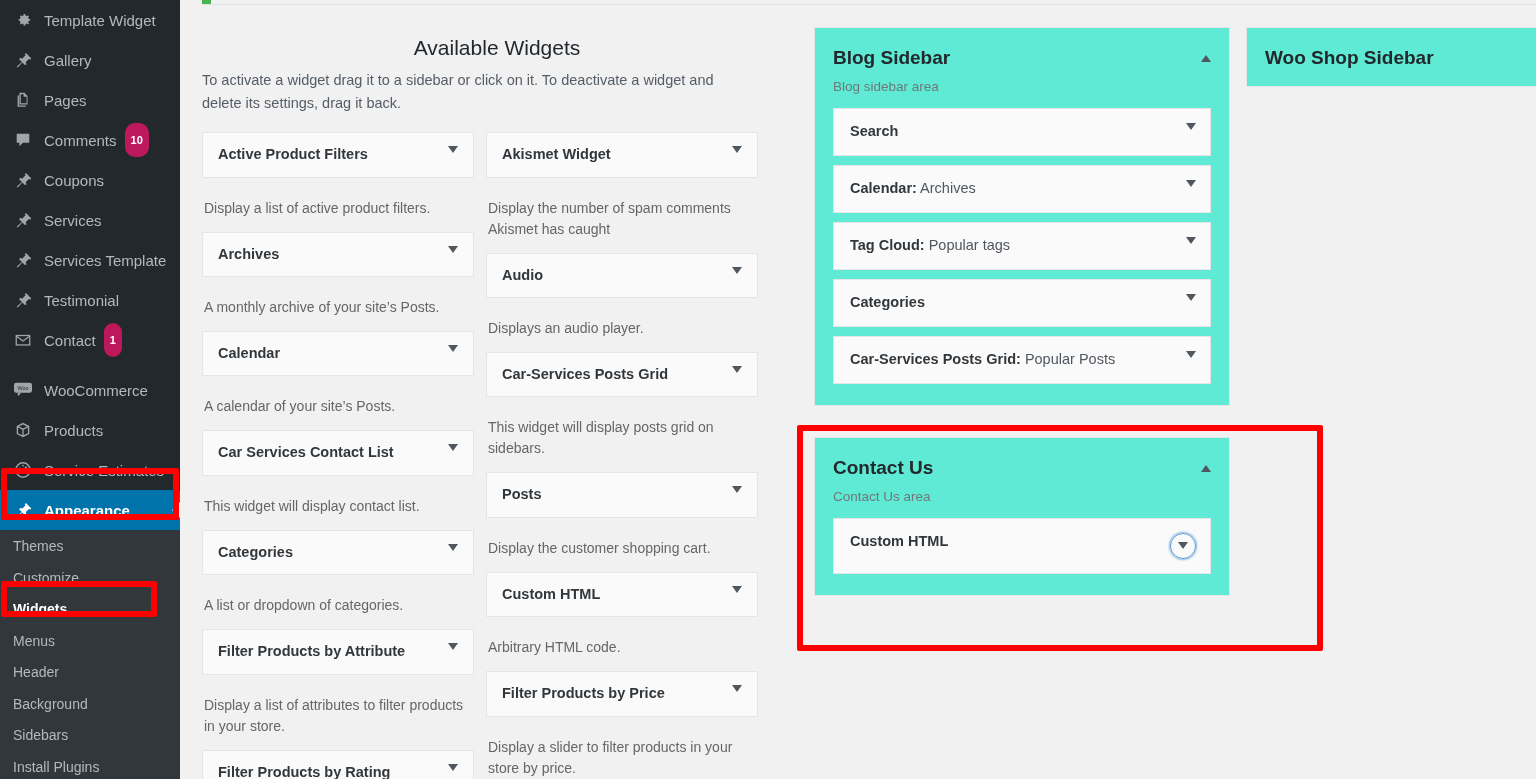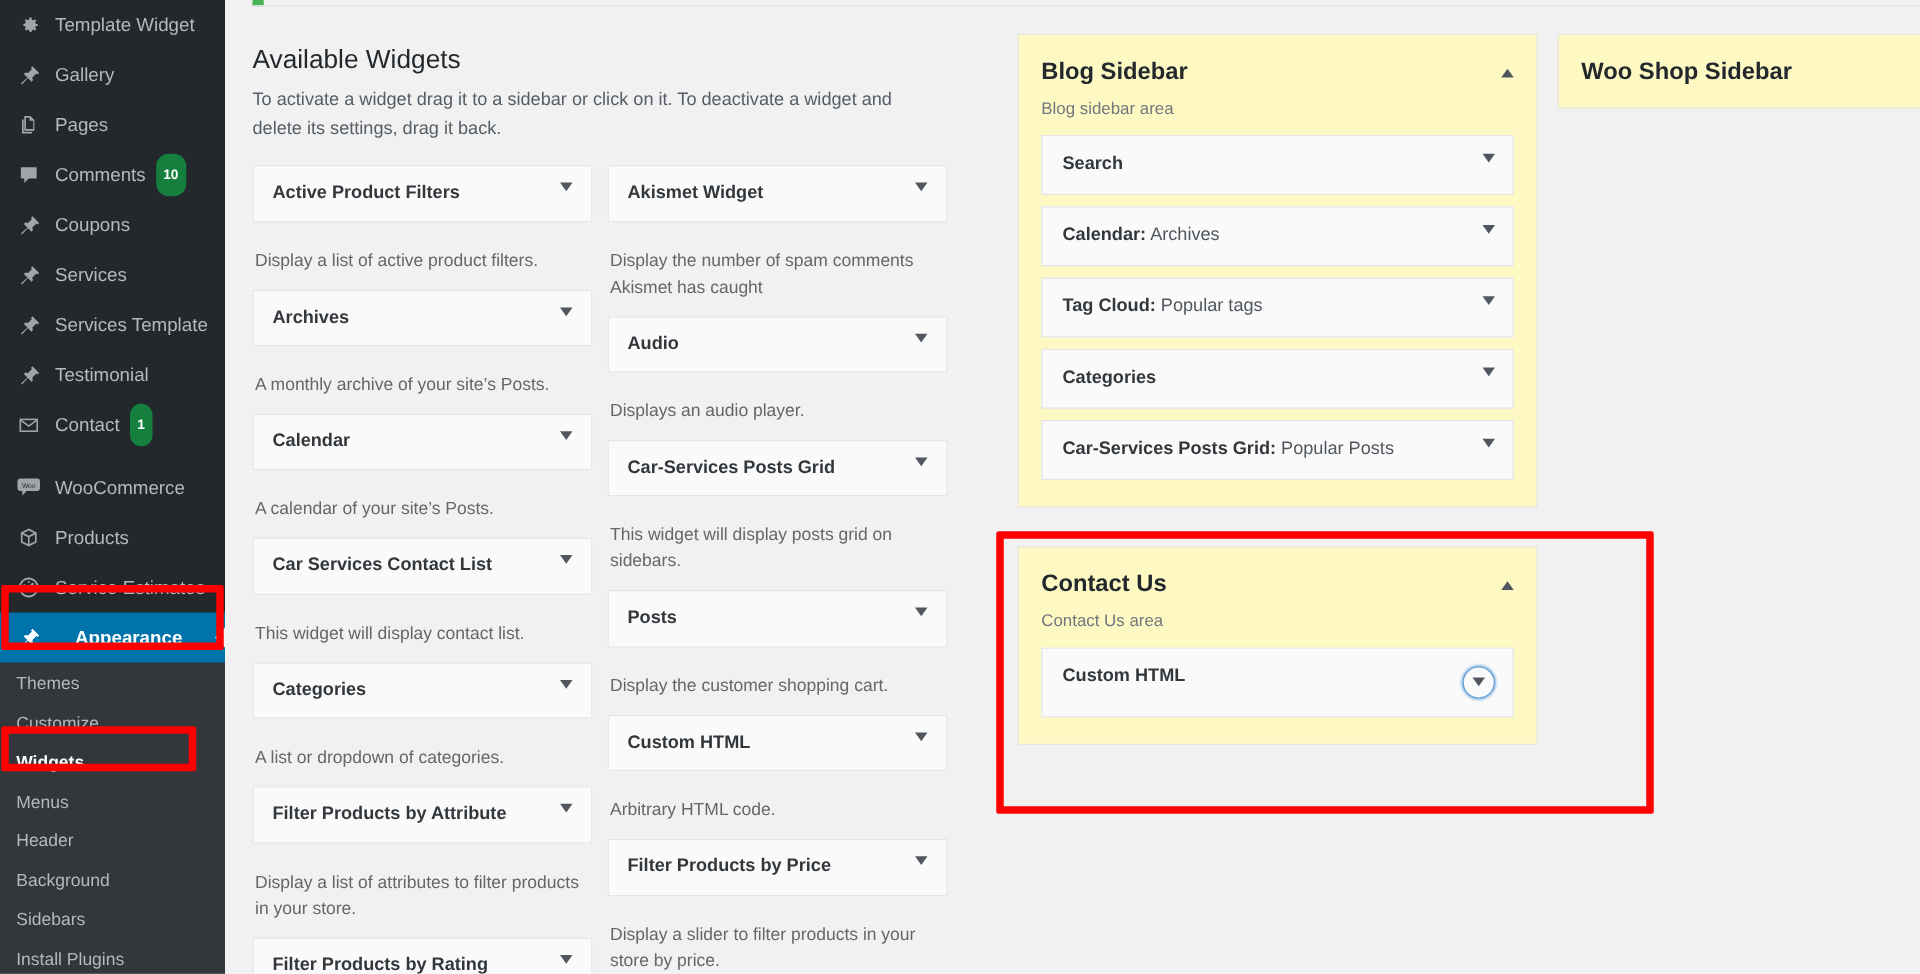--- a/index.html
+++ b/index.html
@@ -48,42 +48,41 @@
     align-items: center;
     justify-content: center;
   }
   .menu-top .mi svg { display: block; }
   .menu-top .mlabel { line-height: 1; }
 
   .menu-top.current {
     background: #0073aa;
     color: #fff;
     font-weight: 600;
-    gap: 16px;
   }
   .menu-top.current .mi svg { fill: #fff; }
   .menu-top.current::after {
     content: "";
     position: absolute;
     right: 0; top: 50%;
     transform: translateY(-50%);
     border-style: solid;
     border-width: 8px 8px 8px 0;
     border-color: transparent #f1f1f1 transparent transparent;
   }
 
   .awn {
     display: inline-flex;
     align-items: center;
     justify-content: center;
     min-width: 18px;
     height: 34px;
     padding: 0 6px;
     margin-left: 8px;
-    background: #15803d;
+    background: #be185d;
     color: #fff;
     border-radius: 10px;
     font-size: 11px;
     font-weight: 600;
     line-height: 1;
   }
 
   .menu-gap { height: 10px; }
 
   .submenu { background: #32373c; padding: 1px 0 6px; }
@@ -136,20 +135,21 @@
     position: absolute;
     left: 22px; top: 34px;
     width: 590px;
   }
   #available-widgets h2 {
     font-size: 21px;
     font-weight: 400;
     color: #23282d;
     line-height: 1.3;
     margin-bottom: 8px;
+    text-align: center;
   }
   #available-widgets .desc {
     font-size: 14.5px;
     color: #555d66;
     line-height: 1.55;
     width: 520px;
     margin-bottom: 18px;
   }
 
   .widget-grid {
@@ -193,21 +193,21 @@
     border-color: #50575e transparent transparent transparent;
   }
   .caret-up {
     border-width: 0 5.5px 7px 5.5px;
     border-color: transparent transparent #50575e transparent;
   }
 
   
   .sidebar-box {
     position: absolute;
-    background: #fef9c3;
+    background: #5eead4;
     border: 1px solid #e5e5e5;
     padding: 18px 18px 12px;
   }
   #blog-sidebar    { left: 634px;  top: 27px;  width: 416px; }
   #contact-sidebar { left: 634px;  top: 437px; width: 416px; }
   #woo-sidebar     { left: 1066px; top: 27px;  width: 330px; padding-bottom: 16px; }
 
   .sidebar-head {
     display: flex;
     align-items: flex-start;

